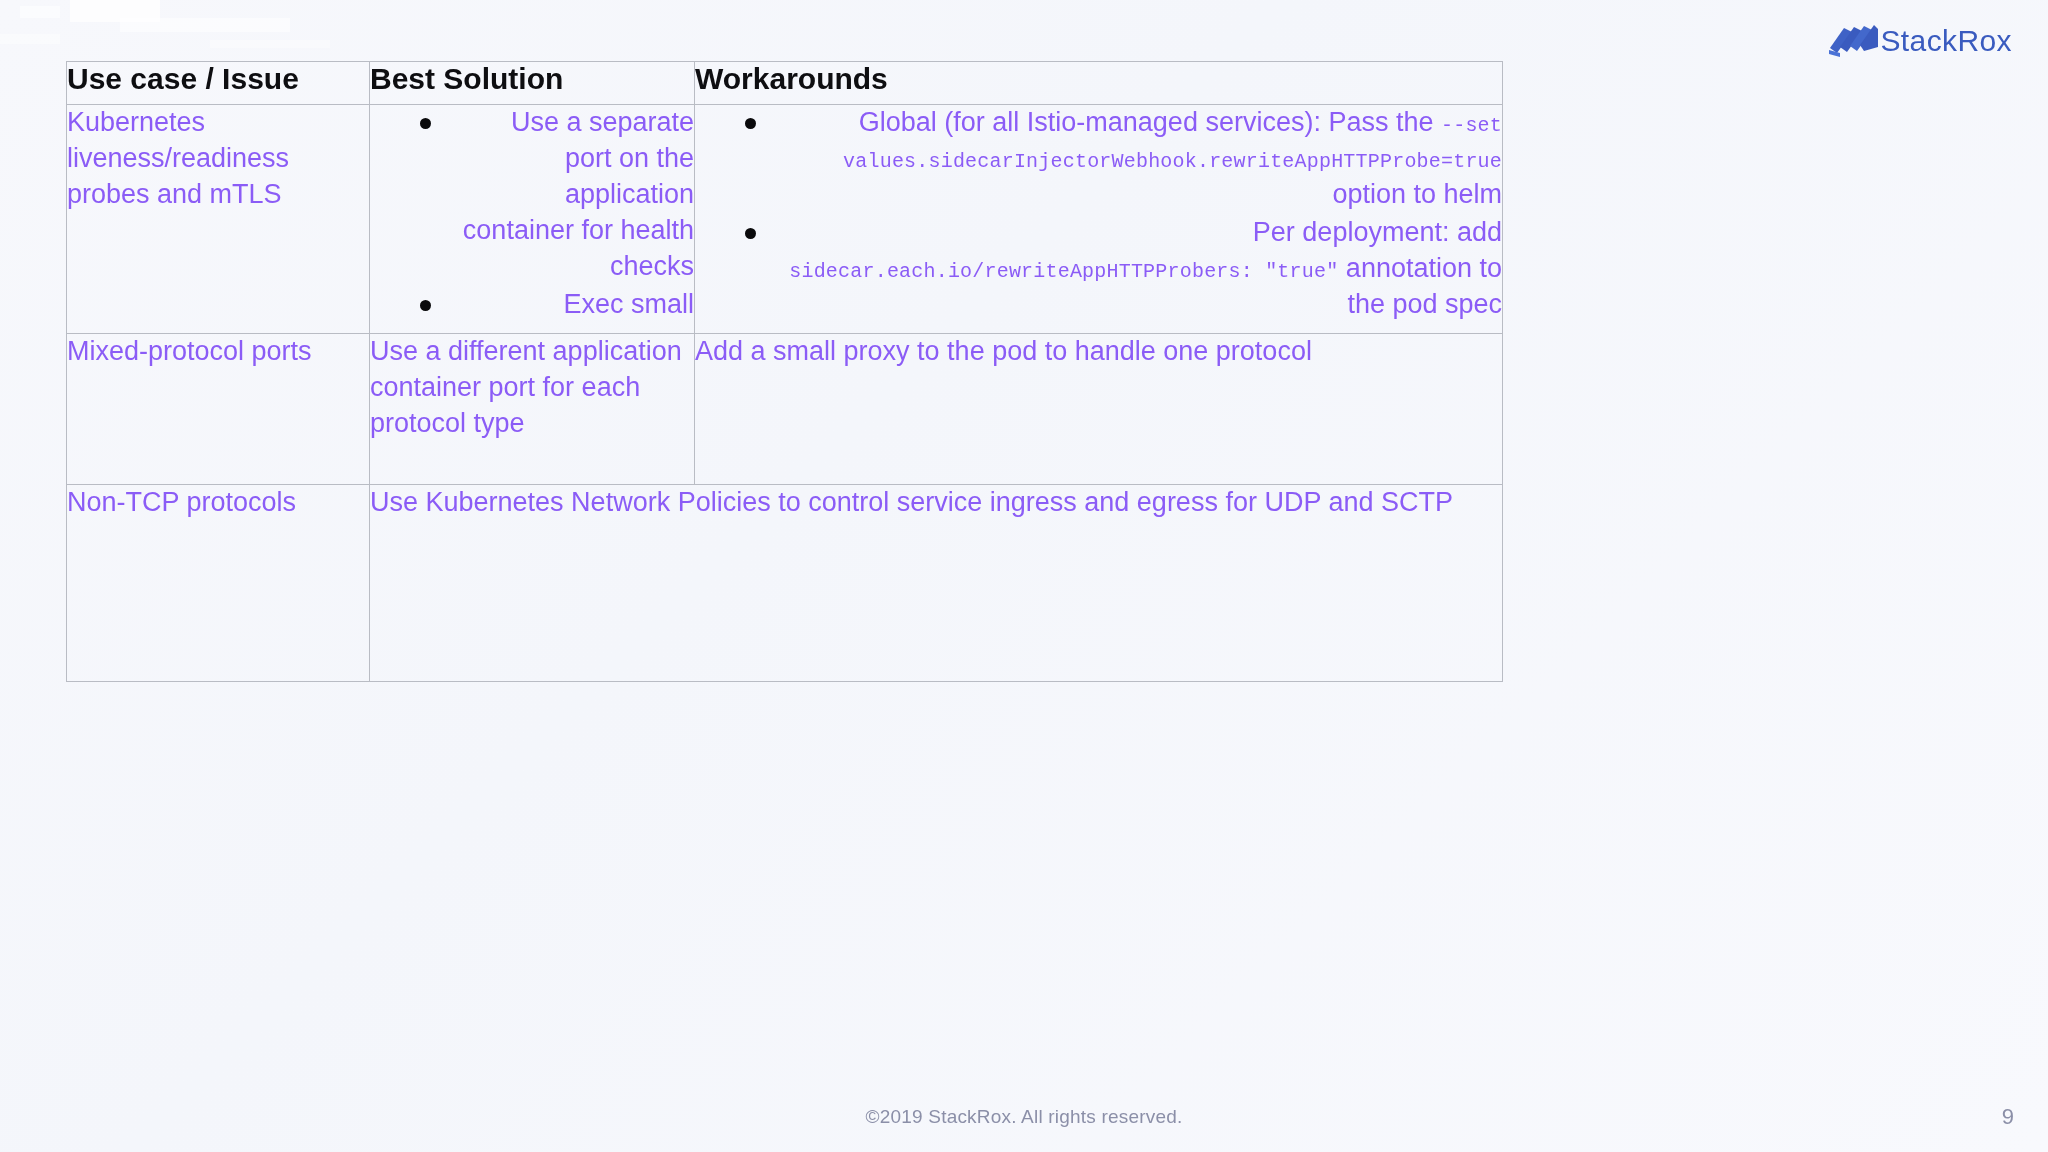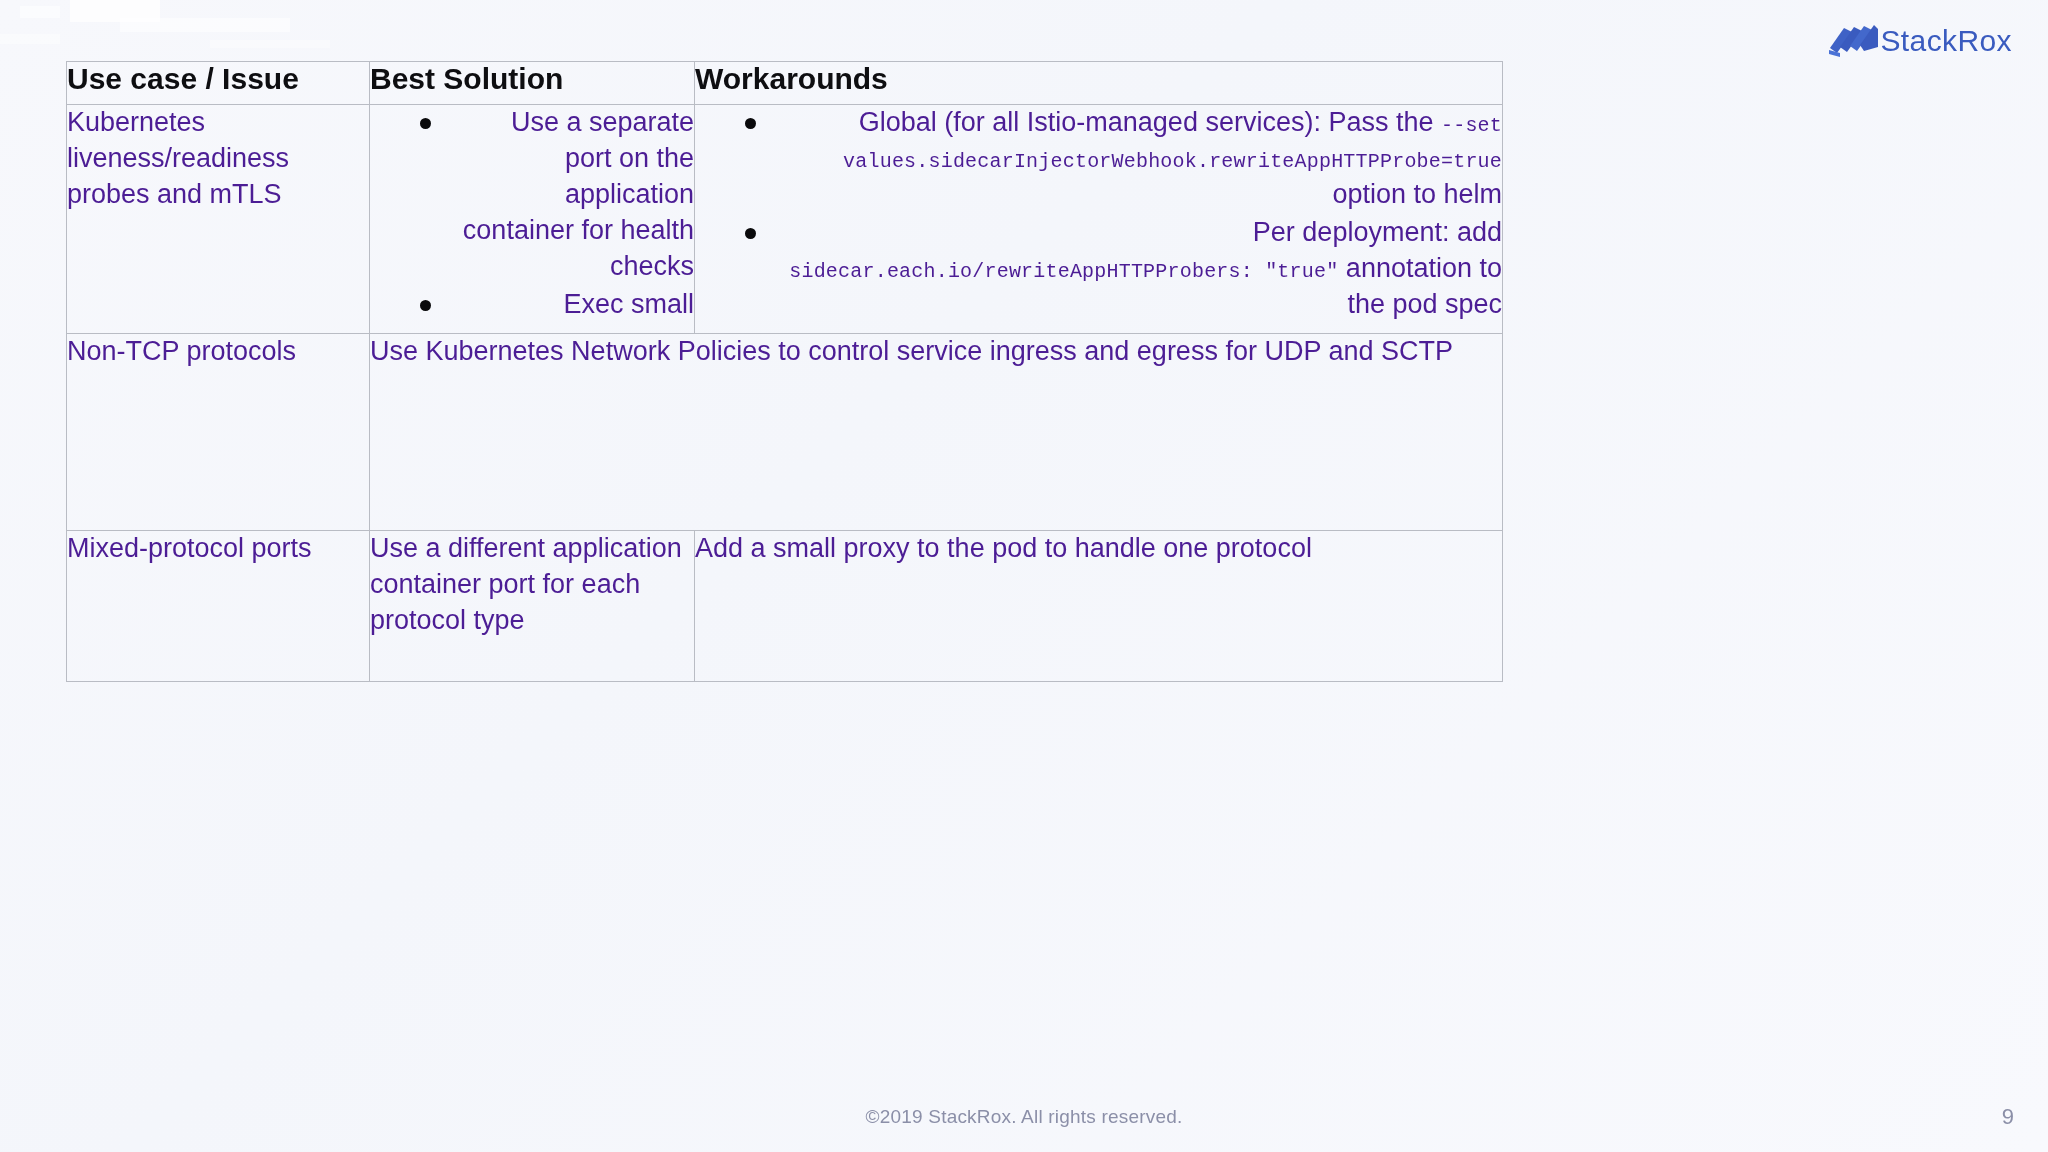--- a/index.html
+++ b/index.html
@@ -75,21 +75,21 @@
     font-size: 30px;
     font-weight: bold;
     color: #0e0e11;
     height: 42px;
   }
 
   td.cell {
     padding: 18px 14px 18px 18px;
     font-size: 27px;
     line-height: 1.33;
-    color: #4c1d95;
+    color: #8b5cf6;
     font-weight: 400;
   }
   td.cell.tall-1 { height: 228px; }
   td.cell.tall-2 { height: 150px; }
   td.cell.tall-3 { height: 196px; }
 
   ul.bullets {
     margin: 0;
     padding: 0 0 0 50px;
     list-style: none;
@@ -188,26 +188,26 @@
             <li>
               <span>Global (for all Istio-managed services): Pass the </span><span class="mono">--set values.sidecarInjectorWebhook.rewriteAppHTTPProbe=true</span><span> option to helm</span>
             </li>
             <li>
               <span>Per deployment: add </span><span class="mono">sidecar.each.io/rewriteAppHTTPProbers: "true"</span><span> annotation to the pod spec</span>
             </li>
           </ul>
         </td>
       </tr>
       <tr>
-        <td class="cell tall-3">Non-TCP protocols</td>
-        <td class="cell tall-3" colspan="2">Use Kubernetes Network Policies to control service ingress and egress for UDP and SCTP</td>
-      </tr>
-      <tr>
         <td class="cell tall-2">Mixed-protocol ports</td>
         <td class="cell tall-2">Use a different application container port for each protocol type</td>
         <td class="cell tall-2">Add a small proxy to the pod to handle one protocol</td>
       </tr>
+      <tr>
+        <td class="cell tall-3">Non-TCP protocols</td>
+        <td class="cell tall-3" colspan="2">Use Kubernetes Network Policies to control service ingress and egress for UDP and SCTP</td>
+      </tr>
     </tbody>
   </table>
 </div>
 
 <div class="footer-copy">©2019 StackRox. All rights reserved.</div>
 <div class="page-num">9</div>
 
 </body></html>

